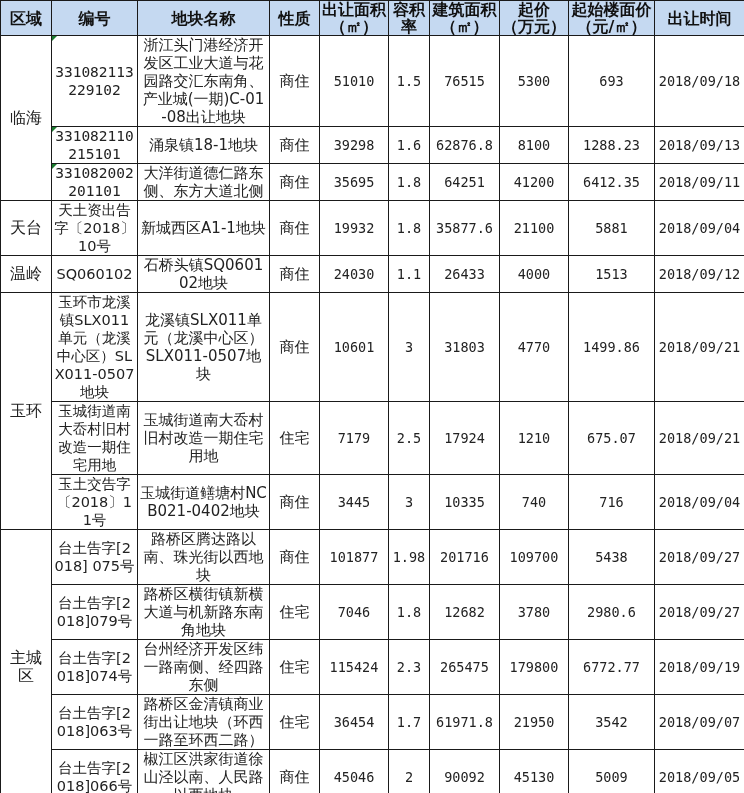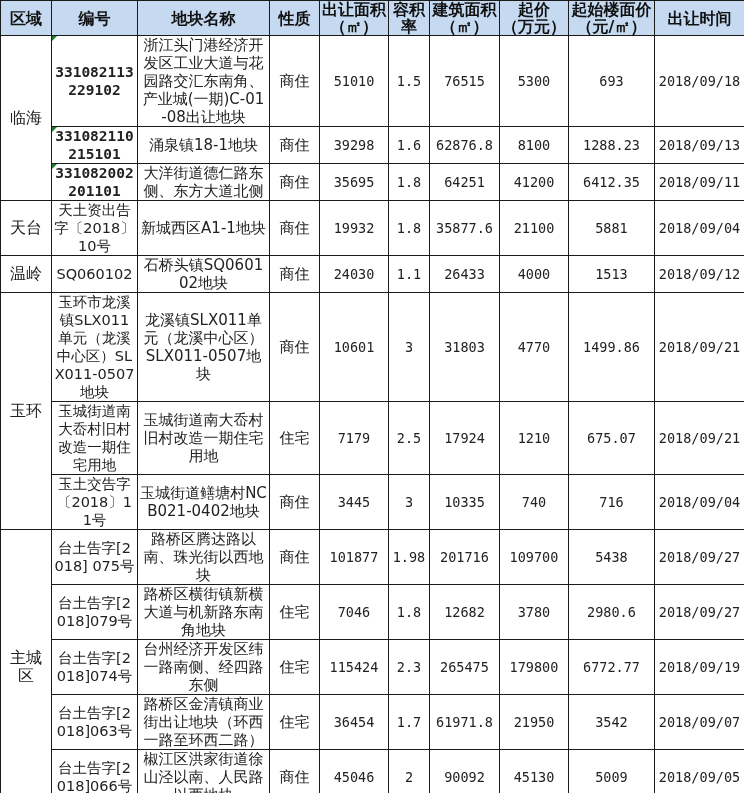--- a/index.html
+++ b/index.html
@@ -24,21 +24,21 @@
   table.land th {
     background: #c5d9f1;
     font-weight: bold;
     font-size: 16px;
     line-height: 17px;
     color: #111;
   }
   td.num { font-family: "DejaVu Sans Mono", monospace; font-size: 13.5px; letter-spacing: 0; }
   td.code { font-size: 14.5px; }
   td.region { font-size: 16px; border-radius: 22px; }
-  td.marked { position: relative; font-weight: bold; }
+  td.marked { position: relative; }
   td.marked::before {
     content: "";
     position: absolute; left: 0; top: 0;
     border-top: 5px solid #1a7a2e;
     border-right: 5px solid transparent;
   }
 </style>
 </head>
 <body>
 

